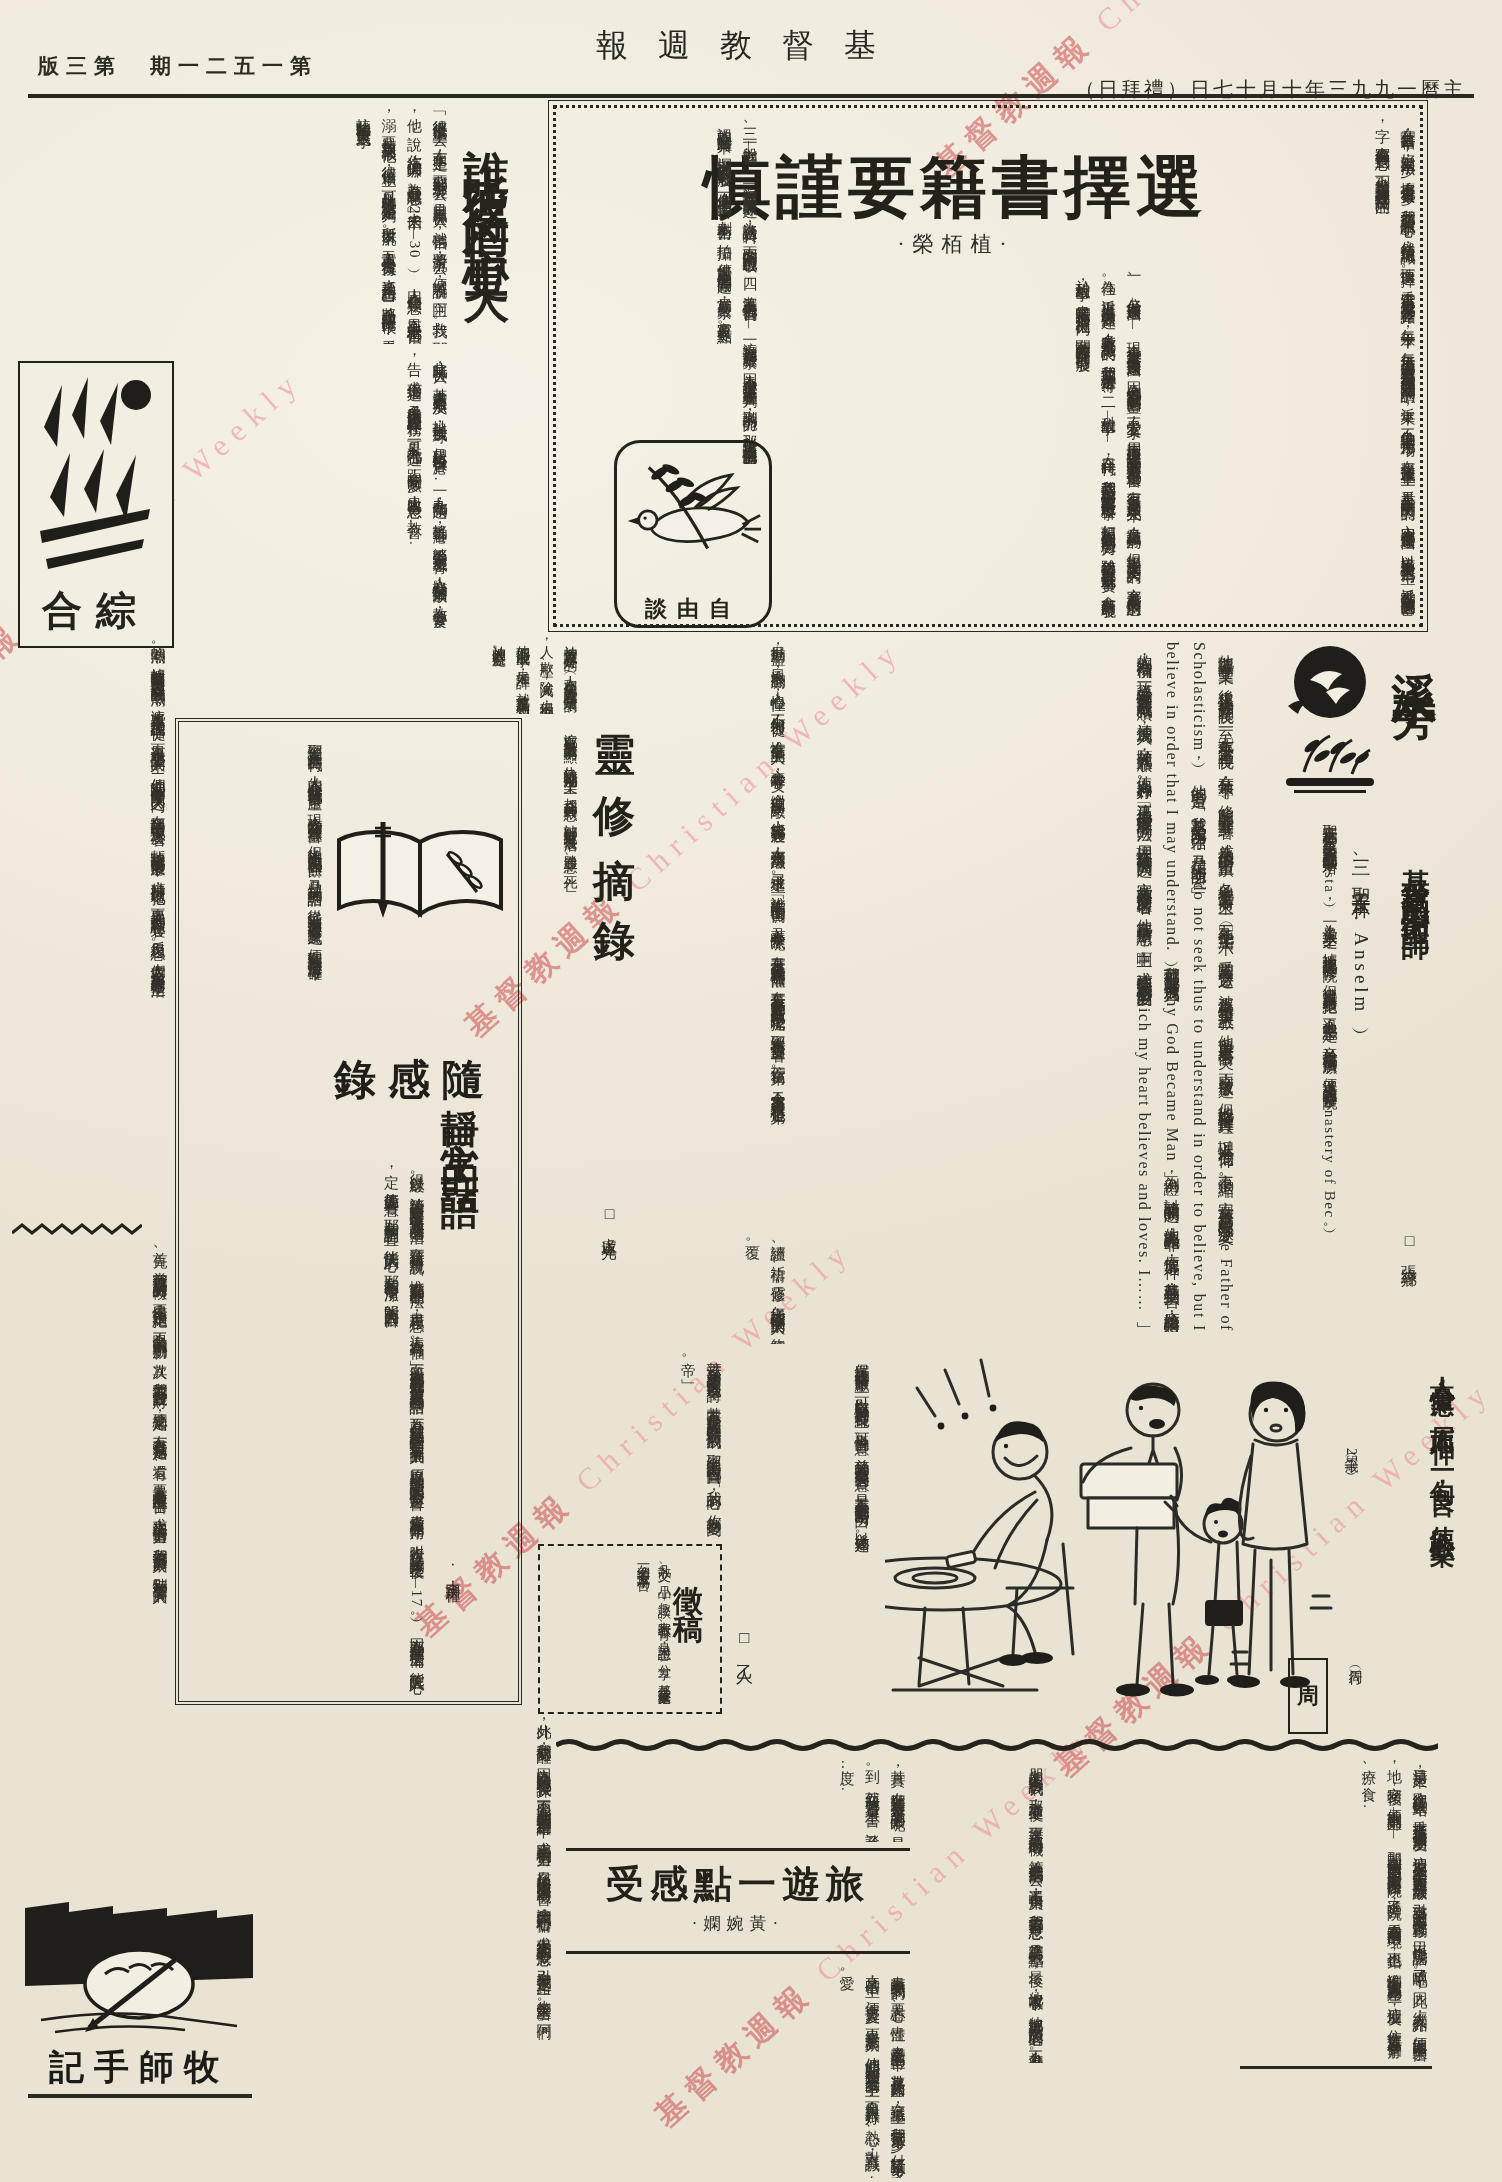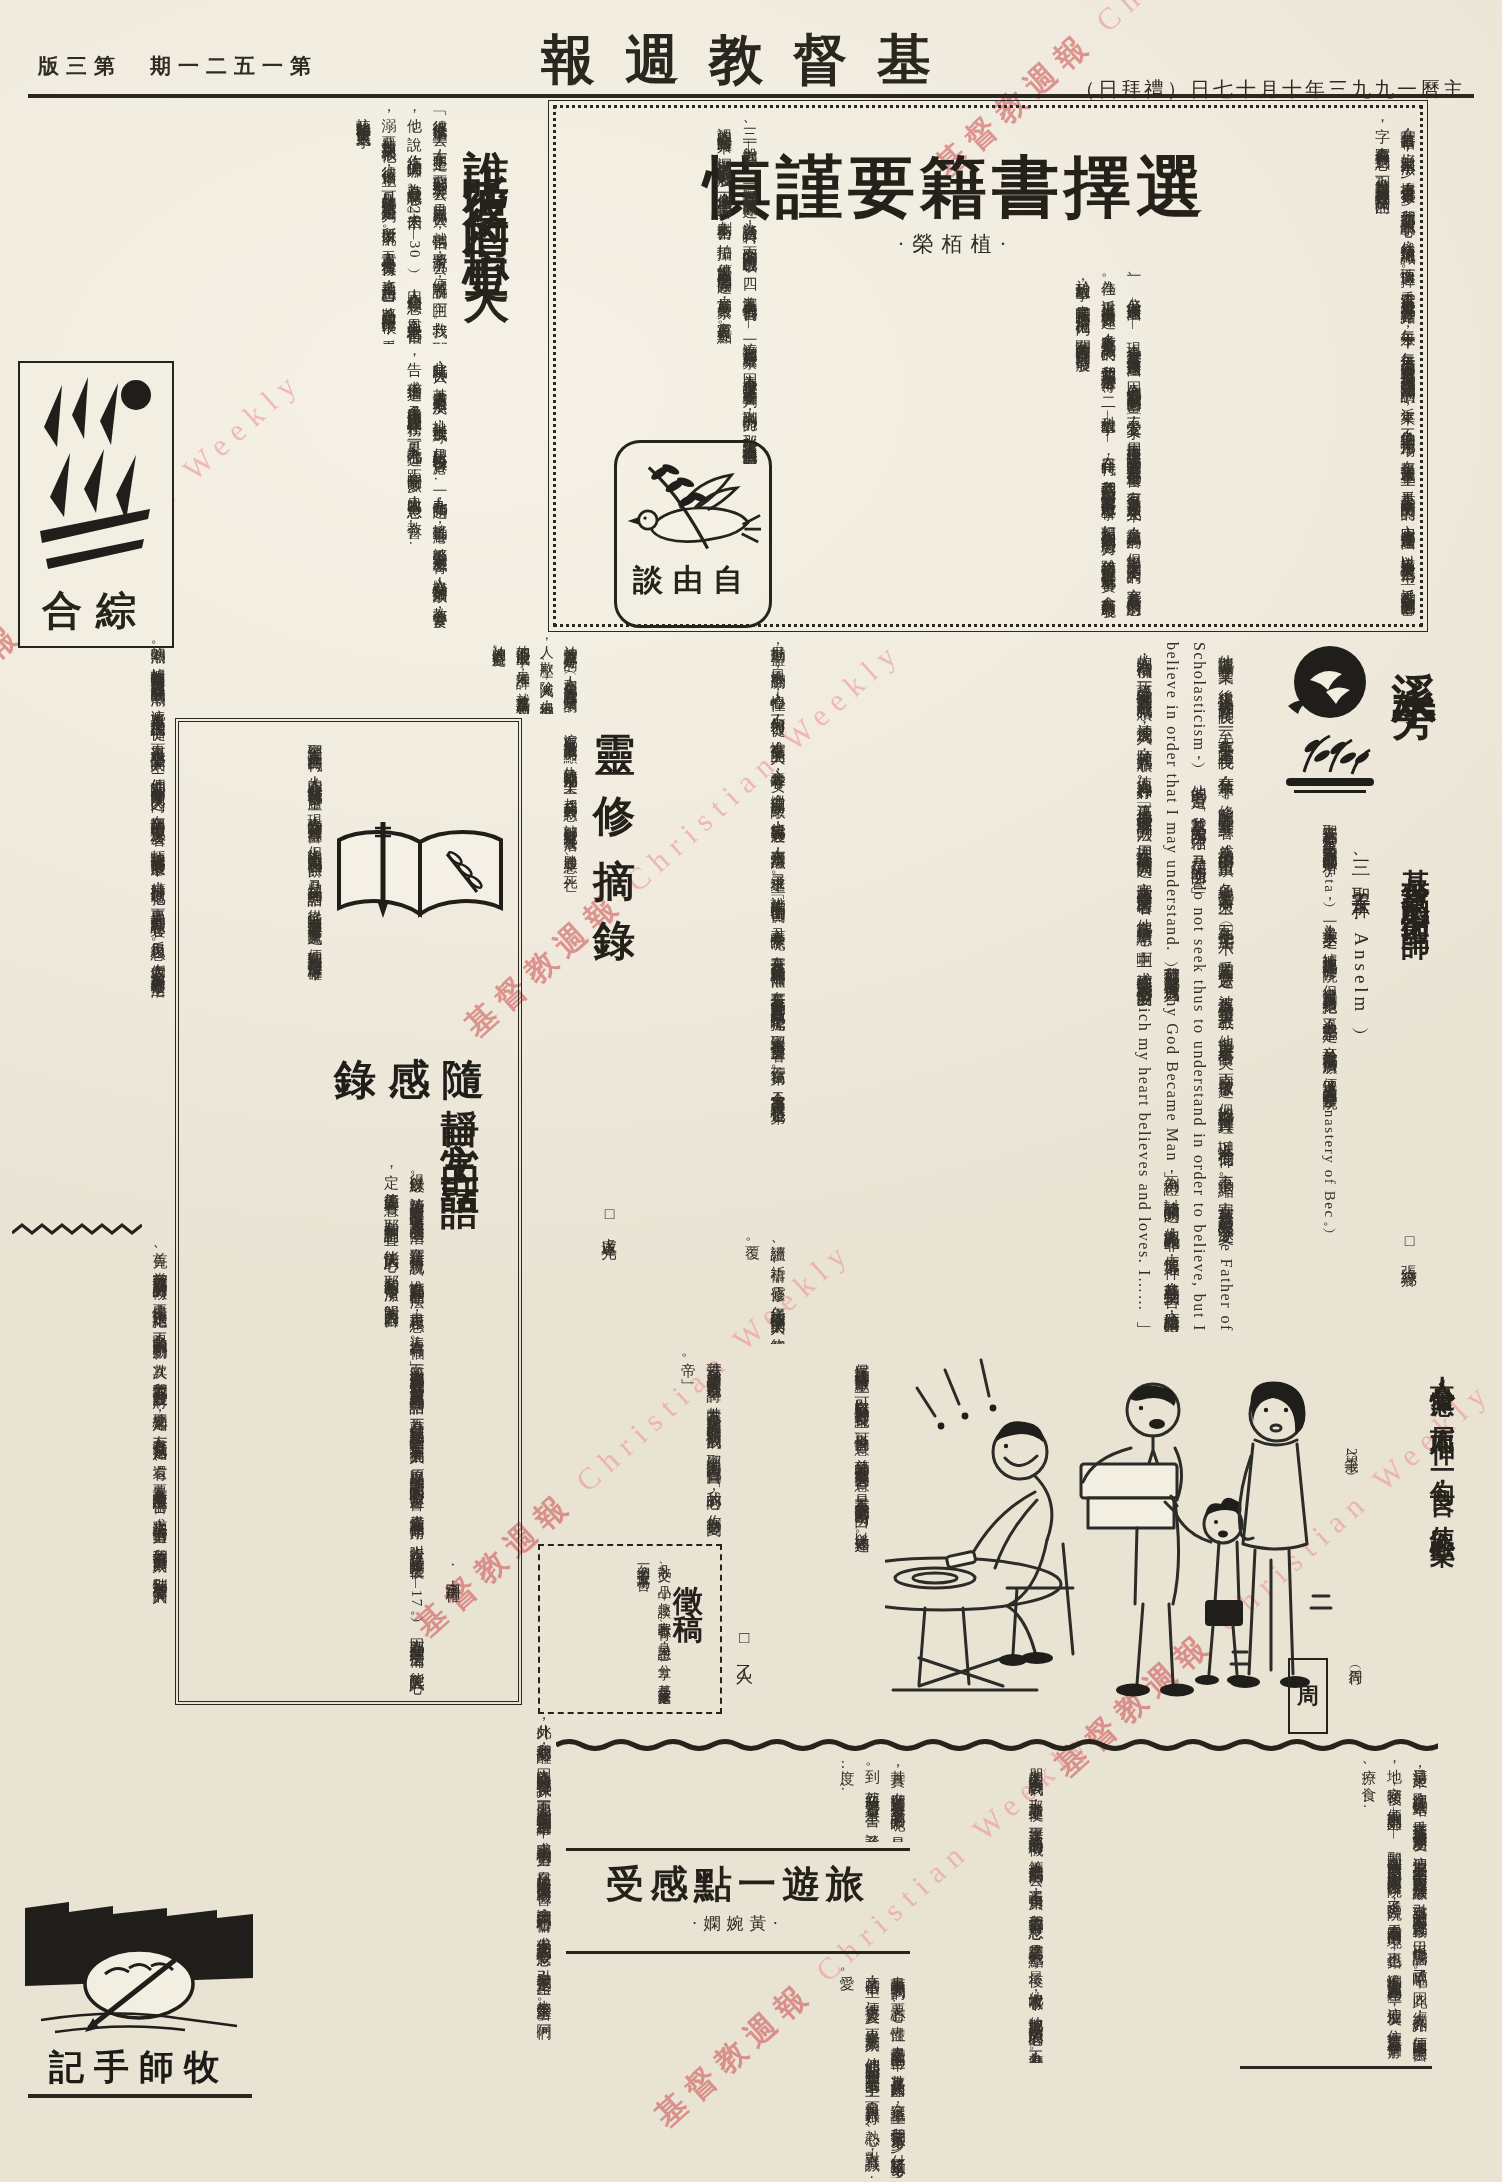--- a/index.html
+++ b/index.html
@@ -32,21 +32,21 @@
 <div id="page">
 
   <div class="wm" style="left:940px;top:150px;"><span class="wm-cjk">基督教週報</span> <span class="wm-lat">Christian Weekly</span></div>
   <div class="wm" style="left:-130px;top:740px;"><span class="wm-cjk">基督教週報</span> <span class="wm-lat">Christian Weekly</span></div>
   <div class="wm" style="left:470px;top:1010px;"><span class="wm-cjk">基督教週報</span> <span class="wm-lat">Christian Weekly</span></div>
   <div class="wm" style="left:420px;top:1610px;"><span class="wm-cjk">基督教週報</span> <span class="wm-lat">Christian Weekly</span></div>
   <div class="wm" style="left:1060px;top:1750px;"><span class="wm-cjk">基督教週報</span> <span class="wm-lat">Christian Weekly</span></div>
   <div class="wm" style="left:660px;top:2100px;"><span class="wm-cjk">基督教週報</span> <span class="wm-lat">Christian Weekly</span></div>
 
   <div class="abs z" style="left:38px;top:52px;font-size:21px;letter-spacing:7px;font-weight:bold;color:#2e2b24;">版三第　期一二五一第</div>
-  <div class="abs z" style="left:50%;transform:translateX(-50%);top:24px;font-size:54px;letter-spacing:30px;font-weight:bold;white-space:nowrap;color:#2a2720;">報週教督基</div>
+  <div class="abs z" style="left:50%;transform:translateX(-50%);top:24px;font-size:32px;letter-spacing:30px;font-weight:normal;white-space:nowrap;color:#2a2720;">報週教督基</div>
   <div class="abs z" style="right:36px;top:76px;font-size:20px;letter-spacing:3px;color:#2e2b24;">（日拜禮）日七十月十年三九九一曆主</div>
   <div class="rule z" style="left:28px;top:94px;width:1446px;height:3.5px;"></div>
 
   <div class="abs v z bold" style="left:455px;top:112px;font-size:46px;letter-spacing:16px;color:#26231d;">誰比彼得的信心更大</div>
   <div class="abs v bt z" style="left:15px;top:106px;width:437px;height:238px;">「彼得就從船上下去，在水面上走，要到耶穌那裏去；只因見風甚大，就害怕，將要沉下去，便喊着說，主阿，救我。耶穌趕緊伸手拉住他，說，你這小信的人哪，為甚麼疑惑呢。」（太十四29—30）　人因小信和疑惑，在風浪中就會害怕，將沉就會沉溺，要信賴救主來救他。彼得信賴主，可是此時彼得信心尚未足夠，所以要沉下。吾人不要怪責彼得，祗要想想自己，將自己和彼得比較一下，看看自己的信心是否比較此時的彼得更大或更小。</div>
   <div class="abs v bt z" style="left:178px;top:350px;width:274px;height:278px;">此時風甚大，其大處過之而無不及，扯起十號風球，想是比較今日香港……一九九七年問題，搖動香港，繁榮安定受威脅，人心疑惑害怕如故。教會要安定，就要多禱告，求信念增進；多承擔天國建設的工作任務。可是一九九七臨近，距今時間無多，大風吹得愈急，教會……</div>
 
   <div class="abs z" style="left:18px;top:361px;width:152px;height:283px;border:2.5px solid #26231d;background:#f2eee2;">
     <span class="abs" style="left:6px;top:6px;">
       <svg width="138" height="208" viewBox="0 0 138 208">
@@ -86,21 +86,21 @@
             <path d="M130 82 L149 72 M132 87 L150 87 M129 92 L147 101" stroke="#26231d" stroke-width="3" fill="none"></path>
             <path d="M92 108 Q60 48 28 20" stroke="#26231d" stroke-width="3.5" fill="none"></path>
             <ellipse class="fill" cx="40" cy="26" rx="11" ry="4.5" transform="rotate(-35 40 26)"></ellipse>
             <ellipse class="fill" cx="56" cy="40" rx="11" ry="4.5" transform="rotate(-30 56 40)"></ellipse>
             <ellipse class="fill" cx="70" cy="56" rx="11" ry="4.5" transform="rotate(-28 70 56)"></ellipse>
             <ellipse class="fill" cx="52" cy="22" rx="10" ry="4" transform="rotate(25 52 22)"></ellipse>
             <ellipse class="fill" cx="68" cy="36" rx="10" ry="4" transform="rotate(22 68 36)"></ellipse>
             <ellipse class="fill" cx="82" cy="52" rx="10" ry="4" transform="rotate(20 82 52)"></ellipse>
           </svg>
         </span>
-        <div class="abs ctr bold" style="left:0;right:0;bottom:24px;font-size:30px;letter-spacing:10px;color:#26231d;">談由自</div>
+        <div class="abs ctr bold" style="left:0;right:0;bottom:1px;font-size:22px;letter-spacing:10px;color:#26231d;">談由自</div>
       </div>
     </div>
   </div>
 
   <span class="abs z" style="left:1282px;top:640px;">
     <svg width="96" height="158" viewBox="0 0 96 158">
       <circle class="fill" cx="48" cy="42" r="36"></circle>
       <path d="M28 40 Q42 26 60 34 Q50 40 46 50 Q38 42 28 40 Z" fill="#f2eee2"></path>
       <path d="M44 52 Q56 44 68 50 Q58 56 54 64 Q48 56 44 52 Z" fill="#f2eee2"></path>
       <path class="fill" d="M6 66 Q16 58 26 62 Q18 66 16 74 Q10 70 6 66 Z"></path>

